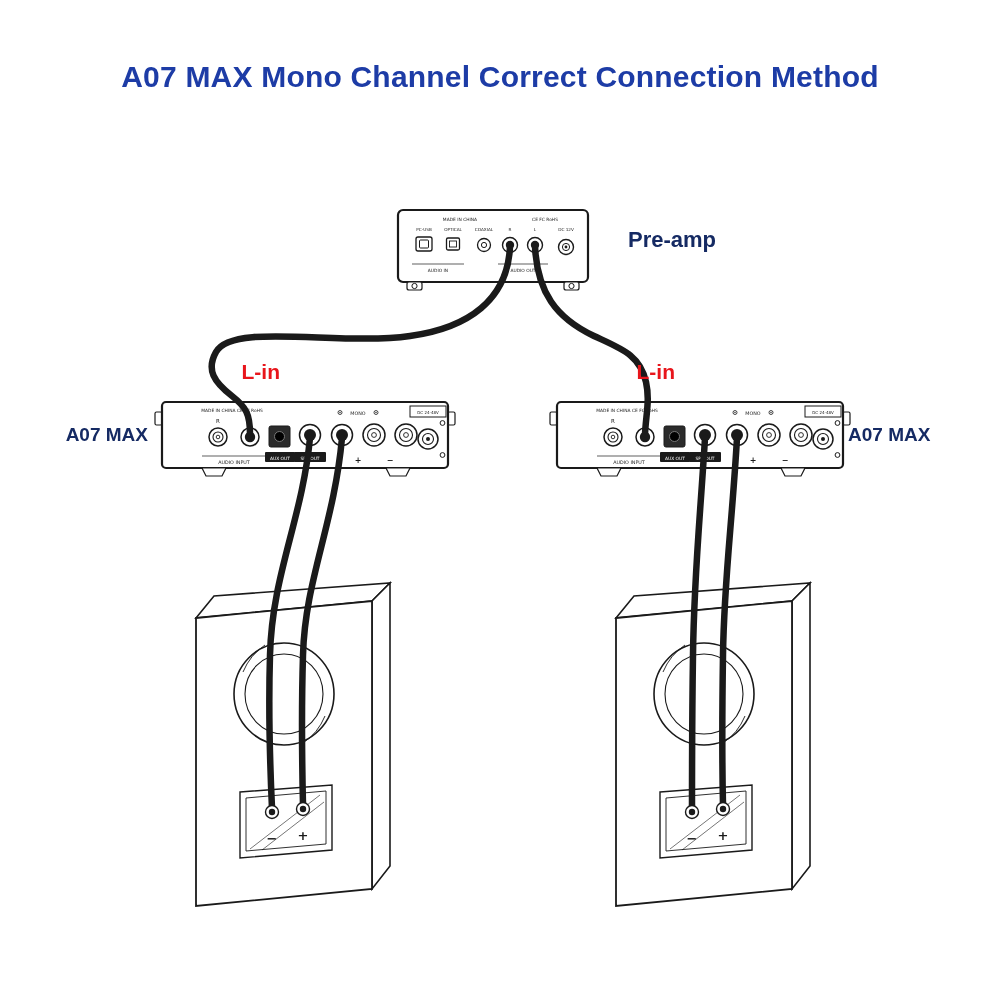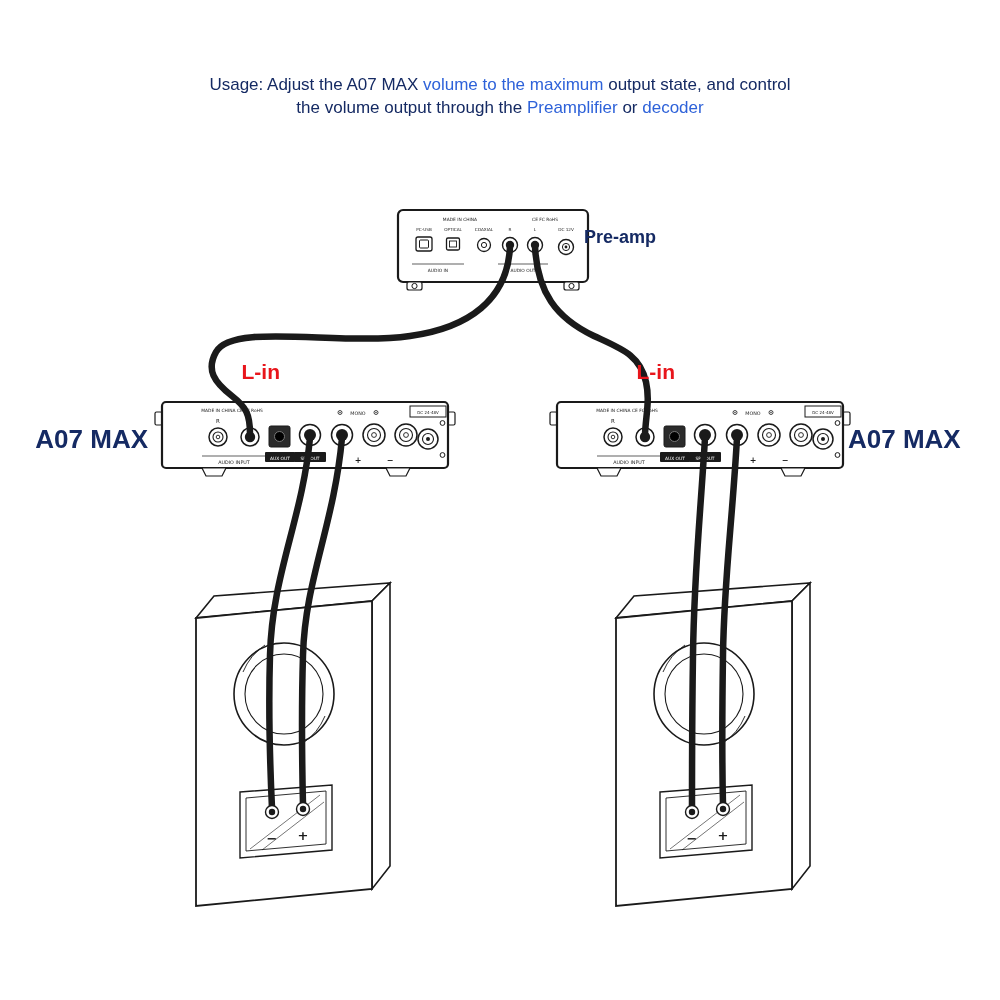--- a/index.html
+++ b/index.html
@@ -6,47 +6,44 @@
   html,body { width:1000px; height:1000px; background:#ffffff;
     font-family:"Liberation Sans","DejaVu Sans",sans-serif; }
   #page { position:relative; width:1000px; height:1000px; overflow:hidden; background:#fff; }
 
   header { position:absolute; top:60px; left:0; width:1000px; text-align:center; }
   h1 { font-size:30px; font-weight:700; color:var(--title-blue,#1d3ca6); letter-spacing:0.2px; }
   .subtitle { margin-top:13px; font-size:17px; line-height:23px; color:var(--text-navy,#152a63); }
   .subtitle .blue { color:var(--accent-blue,#2e62d9); }
 
   .lbl { position:absolute; font-weight:700; color:var(--text-navy,#152a63); }
-  .preamp-lbl { left:584px; top:227px; font-size:18px; }
+  .preamp-lbl { left:628px; top:227px; font-size:22px; }
   .lin { color:var(--accent-red,#e8151b); font-size:21px; width:60px; text-align:right; }
   .lin-left  { left:220px; top:360px; }
   .lin-right { left:615px; top:360px; }
-  .a07 { font-size:26px; width:115px; }
+  .a07 { font-size:19px; width:115px; }
   .a07-left  { left:33px;  top:424px; text-align:right; }
   .a07-right { left:848px; top:424px; text-align:left; }
 
   svg.diagram { position:absolute; top:0; left:0; }
   .ln { fill:none; stroke:#1a1a1a; }
   .fw { fill:#ffffff; stroke:#1a1a1a; }
   .fb { fill:#1a1a1a; stroke:none; }
   .fdark { fill:#2b2b2b; stroke:#1a1a1a; }
   svg text { font-family:"DejaVu Sans",sans-serif; fill:#1a1a1a; stroke:none; text-anchor:middle; }
   svg text.w { fill:#ffffff; }
   .cable { fill:none; stroke:#1a1a1a; stroke-width:6.5; stroke-linecap:round; }
 </style>
 </head>
 <body>
 
 <div id="page">
 
   <header>
-    <p class="subtitle">
-      <span>Usage: Adjust the A07 MAX </span><span class="blue">volume to the maximum</span><span> output state, and control</span><br>
-      <span>the volume output through the </span><span class="blue">Preamplifier</span><span> or </span><span class="blue">decoder</span>
-    </p>
+    <h1>A07 MAX Mono Channel Correct Connection Method</h1>
   </header>
 
   <svg class="diagram" width="1000" height="1000" viewBox="0 0 1000 1000">
 
     <g transform="translate(398,210)">
       <rect class="fw" x="0" y="0" width="190" height="72" rx="5" stroke-width="2.2"></rect>
       <rect class="fw" x="9" y="72" width="15" height="8" rx="2" stroke-width="1.2"></rect>
       <circle class="fw" cx="16.5" cy="76" r="2.6" stroke-width="1"></circle>
       <rect class="fw" x="166" y="72" width="15" height="8" rx="2" stroke-width="1.2"></rect>
       <circle class="fw" cx="173.5" cy="76" r="2.6" stroke-width="1"></circle>

